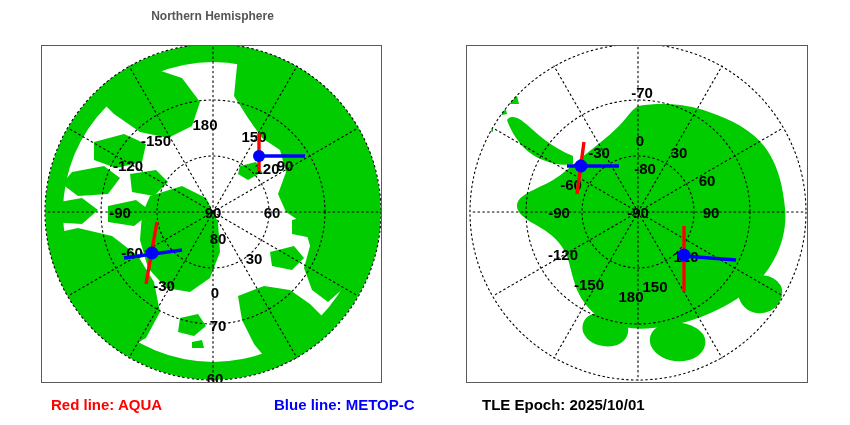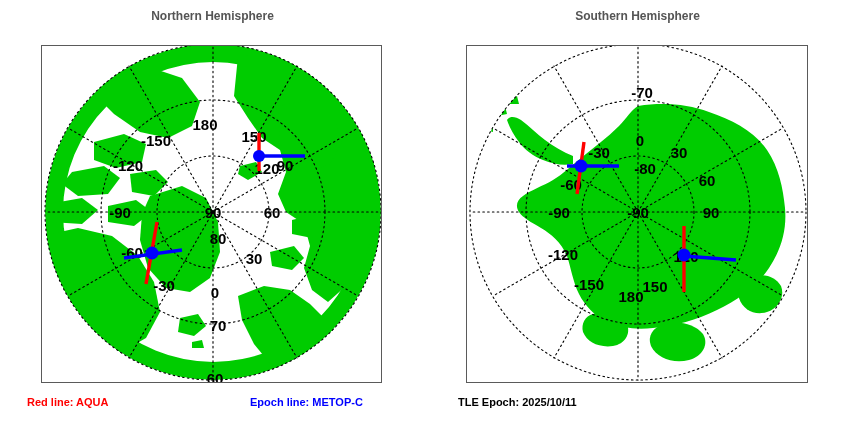--- a/index.html
+++ b/index.html
@@ -68,23 +68,24 @@
   .legend {
     position: absolute;
     left: 0;
     top: 396px;
     width: 850px;
     height: 24px;
   }
   .legend-item {
     position: absolute;
     font-family: "Liberation Sans", sans-serif;
-    font-size: 11px;
+    font-size: 15px;
     font-weight: bold;
     white-space: nowrap;
+    margin-left: 24px;
   }
   .legend-red { left: 27px; top: 0px; color: #ff0000; }
   .legend-blue { left: 250px; top: 0px; color: #0000ff; }
   .legend-epoch { left: 458px; top: 0px; color: #000000; }
 </style>
 </head>
 <body>
 
 <div class="panel panel-north">
 
@@ -192,21 +193,20 @@
         <line x1="115" y1="176" x2="104" y2="238" stroke="#ff0000" stroke-width="3.4"></line>
         <line x1="82" y1="212" x2="140" y2="204" stroke="#0000ff" stroke-width="3.4"></line>
         <circle cx="110" cy="207" r="6.5" fill="#0000ff"></circle>
       </g>
     </svg>
   </div>
 </div>
 
 <div class="panel panel-south">
 
-  <div class="panel-title">Southern Hemisphere</div>
 
   <div class="plot-frame">
     <svg class="map-svg" width="340" height="337" viewBox="0 0 340 337">
 
       <rect x="0" y="0" width="340" height="337" fill="#ffffff"></rect>
 
       <defs>
         <clipPath id="sClip">
           <circle cx="171" cy="166" r="168"></circle>
         </clipPath>
@@ -291,15 +291,15 @@
         <line x1="217" y1="180" x2="217" y2="246" stroke="#ff0000" stroke-width="3.4"></line>
         <line x1="217" y1="210" x2="269" y2="214" stroke="#0000ff" stroke-width="3.4"></line>
         <circle cx="217" cy="209" r="6.5" fill="#0000ff"></circle>
       </g>
     </svg>
   </div>
 </div>
 
 <div class="legend">
   <div class="legend-item legend-red">Red line: AQUA</div>
-  <div class="legend-item legend-blue">Epoch line: METOP-C</div>
-  <div class="legend-item legend-epoch">TLE Epoch: 2025/10/11</div>
+  <div class="legend-item legend-blue">Blue line: METOP-C</div>
+  <div class="legend-item legend-epoch">TLE Epoch: 2025/10/01</div>
 </div>
 
 </body></html>

